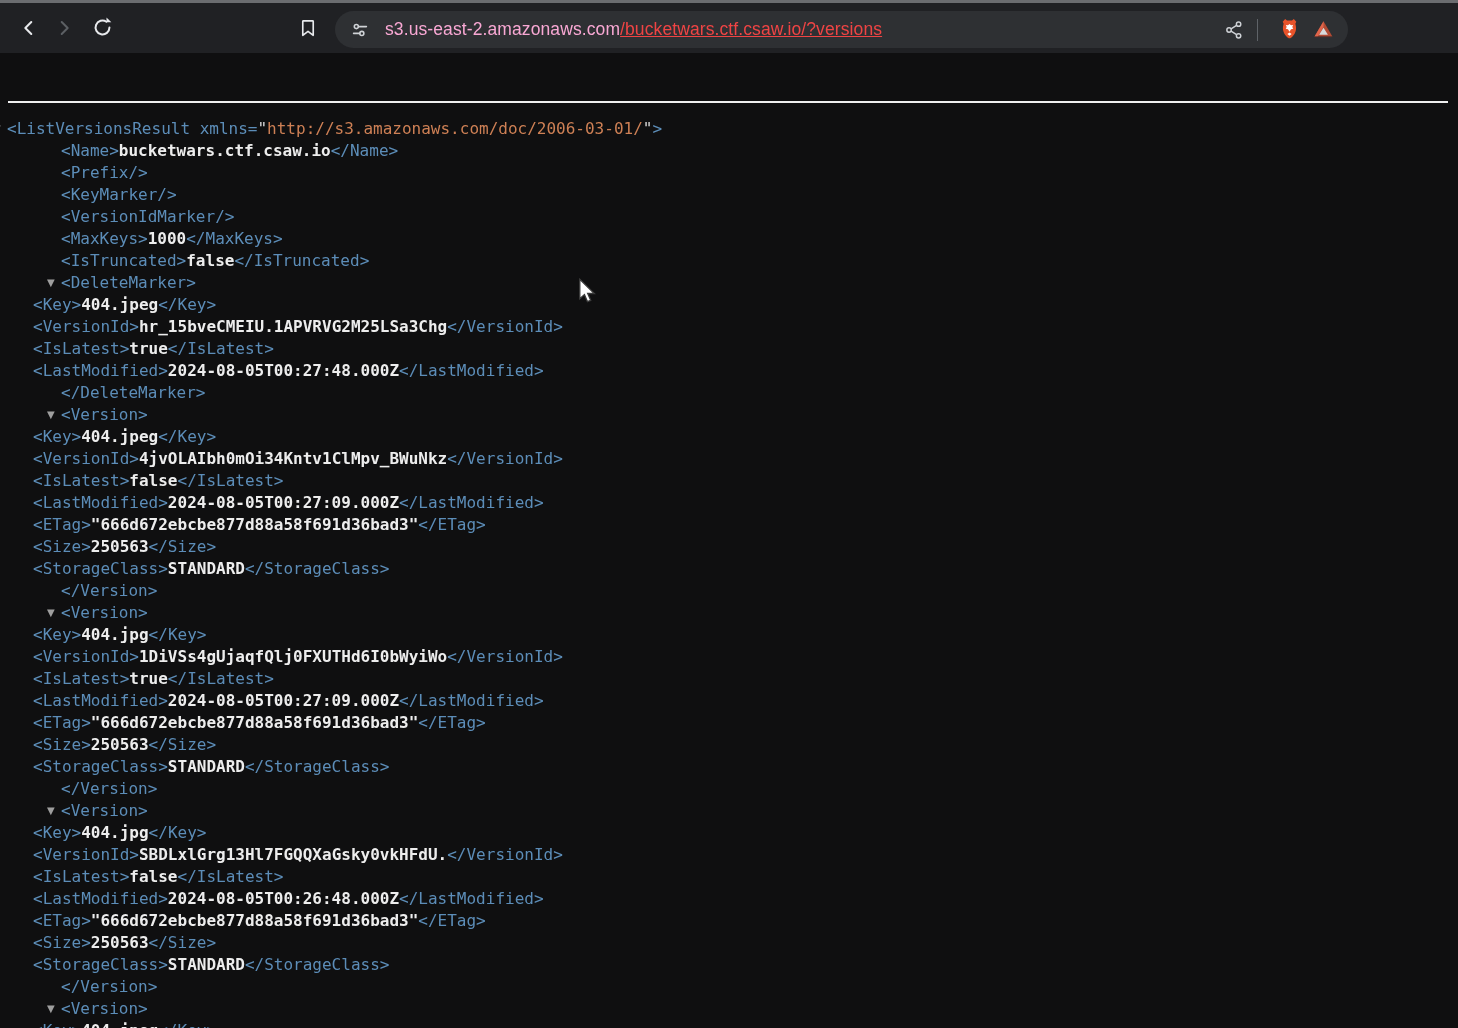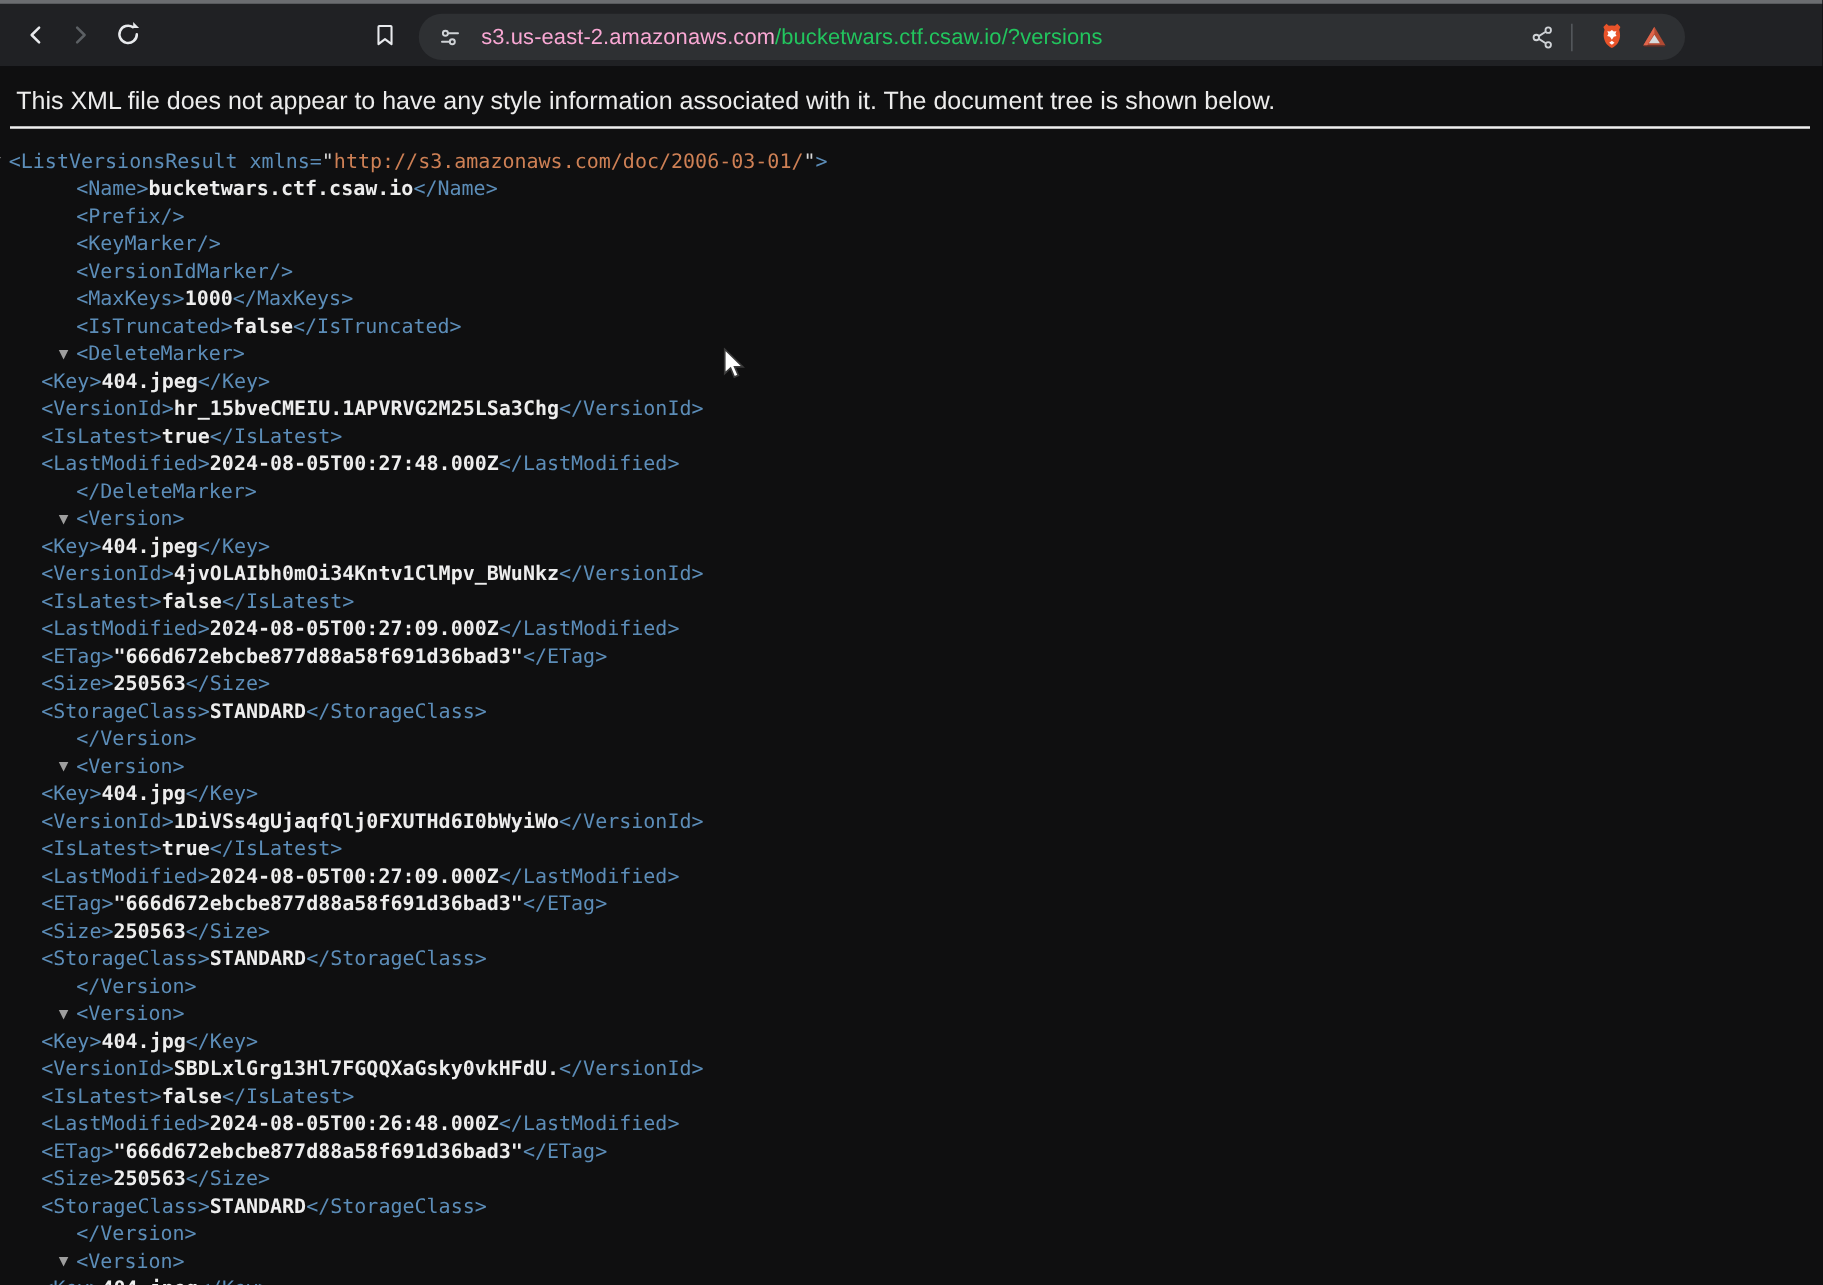--- a/index.html
+++ b/index.html
@@ -16,21 +16,21 @@
   .btn-forward { left:45px; }
   .btn-reload  { left:83px; }
   .btn-bookmark{ left:289px; }
 
   .urlbar { position:absolute; left:335px; top:8px; width:1013px; height:37px;
             background:#2e3033; border-radius:19px; display:flex; align-items:center; }
   .site-info { margin-left:14px; display:flex; align-items:center; }
   .url-text { margin-left:14px; font-size:17.5px; letter-spacing:0.1px; white-space:nowrap;
               overflow:hidden; flex:1; }
   .url-domain { color:#f9a8d4; }
-  .url-path   { color:#22c55e; }
+  .url-path   { color:#ef4444;text-decoration:underline; }
   .urlbar-right { display:flex; align-items:center; margin-right:12px; }
   .urlbar-right .sep { width:1px; height:22px; background:#5f6368; margin:0 10px; }
   .ext-icon { width:26px; height:26px; display:flex; align-items:center; justify-content:center; margin-left:8px; }
 
   
   .content { position:absolute; left:0; top:53px; width:1458px; height:975px; background:#0f0f10; }
   .notice { position:absolute; left:13px; top:17px; color:#ececec; font-size:20px; }
   .rule { position:absolute; left:8px; top:48px; width:1440px; height:2px; background:#efefef; }
 
   .xml-tree { position:absolute; left:0; top:65px; width:1458px;
@@ -121,21 +121,20 @@
           <path d="M12 3.5 2.7 19.3 6 19.3 12 9z" fill="#e0654b"></path>
           <path d="M12 10.2l4.6 7.2H7.4z" fill="#d8dadc"></path>
           <path d="M2.7 19.3h18.6l-1 .9H3.7z" fill="#5e2e28"></path>
         </svg>
       </span>
     </span>
   </div>
 </div>
 
 <div class="content">
-  <div class="notice">This XML file does not appear to have any style information associated with it. The document tree is shown below.</div>
   <div class="rule"></div>
   <div class="xml-tree"><div class="xline indent-0"><span class="arrow">▼</span><span class="seg-t">&lt;ListVersionsResult xmlns=</span><span class="seg-p">"</span><span class="seg-a">http://s3.amazonaws.com/doc/2006-03-01/</span><span class="seg-p">"</span><span class="seg-t">&gt;</span></div><div class="xline indent-1"><span class="seg-t">&lt;Name&gt;</span><span class="seg-v">bucketwars.ctf.csaw.io</span><span class="seg-t">&lt;/Name&gt;</span></div><div class="xline indent-1"><span class="seg-t">&lt;Prefix/&gt;</span></div><div class="xline indent-1"><span class="seg-t">&lt;KeyMarker/&gt;</span></div><div class="xline indent-1"><span class="seg-t">&lt;VersionIdMarker/&gt;</span></div><div class="xline indent-1"><span class="seg-t">&lt;MaxKeys&gt;</span><span class="seg-v">1000</span><span class="seg-t">&lt;/MaxKeys&gt;</span></div><div class="xline indent-1"><span class="seg-t">&lt;IsTruncated&gt;</span><span class="seg-v">false</span><span class="seg-t">&lt;/IsTruncated&gt;</span></div><div class="xline indent-1"><span class="arrow">▼</span><span class="seg-t">&lt;DeleteMarker&gt;</span></div><div class="xline indent-2"><span class="seg-t">&lt;Key&gt;</span><span class="seg-v">404.jpeg</span><span class="seg-t">&lt;/Key&gt;</span></div><div class="xline indent-2"><span class="seg-t">&lt;VersionId&gt;</span><span class="seg-v">hr_15bveCMEIU.1APVRVG2M25LSa3Chg</span><span class="seg-t">&lt;/VersionId&gt;</span></div><div class="xline indent-2"><span class="seg-t">&lt;IsLatest&gt;</span><span class="seg-v">true</span><span class="seg-t">&lt;/IsLatest&gt;</span></div><div class="xline indent-2"><span class="seg-t">&lt;LastModified&gt;</span><span class="seg-v">2024-08-05T00:27:48.000Z</span><span class="seg-t">&lt;/LastModified&gt;</span></div><div class="xline indent-1"><span class="seg-t">&lt;/DeleteMarker&gt;</span></div><div class="xline indent-1"><span class="arrow">▼</span><span class="seg-t">&lt;Version&gt;</span></div><div class="xline indent-2"><span class="seg-t">&lt;Key&gt;</span><span class="seg-v">404.jpeg</span><span class="seg-t">&lt;/Key&gt;</span></div><div class="xline indent-2"><span class="seg-t">&lt;VersionId&gt;</span><span class="seg-v">4jvOLAIbh0mOi34Kntv1ClMpv_BWuNkz</span><span class="seg-t">&lt;/VersionId&gt;</span></div><div class="xline indent-2"><span class="seg-t">&lt;IsLatest&gt;</span><span class="seg-v">false</span><span class="seg-t">&lt;/IsLatest&gt;</span></div><div class="xline indent-2"><span class="seg-t">&lt;LastModified&gt;</span><span class="seg-v">2024-08-05T00:27:09.000Z</span><span class="seg-t">&lt;/LastModified&gt;</span></div><div class="xline indent-2"><span class="seg-t">&lt;ETag&gt;</span><span class="seg-v">"666d672ebcbe877d88a58f691d36bad3"</span><span class="seg-t">&lt;/ETag&gt;</span></div><div class="xline indent-2"><span class="seg-t">&lt;Size&gt;</span><span class="seg-v">250563</span><span class="seg-t">&lt;/Size&gt;</span></div><div class="xline indent-2"><span class="seg-t">&lt;StorageClass&gt;</span><span class="seg-v">STANDARD</span><span class="seg-t">&lt;/StorageClass&gt;</span></div><div class="xline indent-1"><span class="seg-t">&lt;/Version&gt;</span></div><div class="xline indent-1"><span class="arrow">▼</span><span class="seg-t">&lt;Version&gt;</span></div><div class="xline indent-2"><span class="seg-t">&lt;Key&gt;</span><span class="seg-v">404.jpg</span><span class="seg-t">&lt;/Key&gt;</span></div><div class="xline indent-2"><span class="seg-t">&lt;VersionId&gt;</span><span class="seg-v">1DiVSs4gUjaqfQlj0FXUTHd6I0bWyiWo</span><span class="seg-t">&lt;/VersionId&gt;</span></div><div class="xline indent-2"><span class="seg-t">&lt;IsLatest&gt;</span><span class="seg-v">true</span><span class="seg-t">&lt;/IsLatest&gt;</span></div><div class="xline indent-2"><span class="seg-t">&lt;LastModified&gt;</span><span class="seg-v">2024-08-05T00:27:09.000Z</span><span class="seg-t">&lt;/LastModified&gt;</span></div><div class="xline indent-2"><span class="seg-t">&lt;ETag&gt;</span><span class="seg-v">"666d672ebcbe877d88a58f691d36bad3"</span><span class="seg-t">&lt;/ETag&gt;</span></div><div class="xline indent-2"><span class="seg-t">&lt;Size&gt;</span><span class="seg-v">250563</span><span class="seg-t">&lt;/Size&gt;</span></div><div class="xline indent-2"><span class="seg-t">&lt;StorageClass&gt;</span><span class="seg-v">STANDARD</span><span class="seg-t">&lt;/StorageClass&gt;</span></div><div class="xline indent-1"><span class="seg-t">&lt;/Version&gt;</span></div><div class="xline indent-1"><span class="arrow">▼</span><span class="seg-t">&lt;Version&gt;</span></div><div class="xline indent-2"><span class="seg-t">&lt;Key&gt;</span><span class="seg-v">404.jpg</span><span class="seg-t">&lt;/Key&gt;</span></div><div class="xline indent-2"><span class="seg-t">&lt;VersionId&gt;</span><span class="seg-v">SBDLxlGrg13Hl7FGQQXaGsky0vkHFdU.</span><span class="seg-t">&lt;/VersionId&gt;</span></div><div class="xline indent-2"><span class="seg-t">&lt;IsLatest&gt;</span><span class="seg-v">false</span><span class="seg-t">&lt;/IsLatest&gt;</span></div><div class="xline indent-2"><span class="seg-t">&lt;LastModified&gt;</span><span class="seg-v">2024-08-05T00:26:48.000Z</span><span class="seg-t">&lt;/LastModified&gt;</span></div><div class="xline indent-2"><span class="seg-t">&lt;ETag&gt;</span><span class="seg-v">"666d672ebcbe877d88a58f691d36bad3"</span><span class="seg-t">&lt;/ETag&gt;</span></div><div class="xline indent-2"><span class="seg-t">&lt;Size&gt;</span><span class="seg-v">250563</span><span class="seg-t">&lt;/Size&gt;</span></div><div class="xline indent-2"><span class="seg-t">&lt;StorageClass&gt;</span><span class="seg-v">STANDARD</span><span class="seg-t">&lt;/StorageClass&gt;</span></div><div class="xline indent-1"><span class="seg-t">&lt;/Version&gt;</span></div><div class="xline indent-1"><span class="arrow">▼</span><span class="seg-t">&lt;Version&gt;</span></div><div class="xline indent-2"><span class="seg-t">&lt;Key&gt;</span><span class="seg-v">404.jpeg</span><span class="seg-t">&lt;/Key&gt;</span></div></div>
 </div>
 
 <div class="cursor">
   <svg width="22" height="26" viewBox="0 0 14 19">
     <path d="M1 1v14.2l3.4-3.1 2.2 5.2 2.4-1-2.2-5h4.8z" fill="#ffffff" stroke="#3a3a3a" stroke-width="1"></path>
   </svg>
 </div>
 

